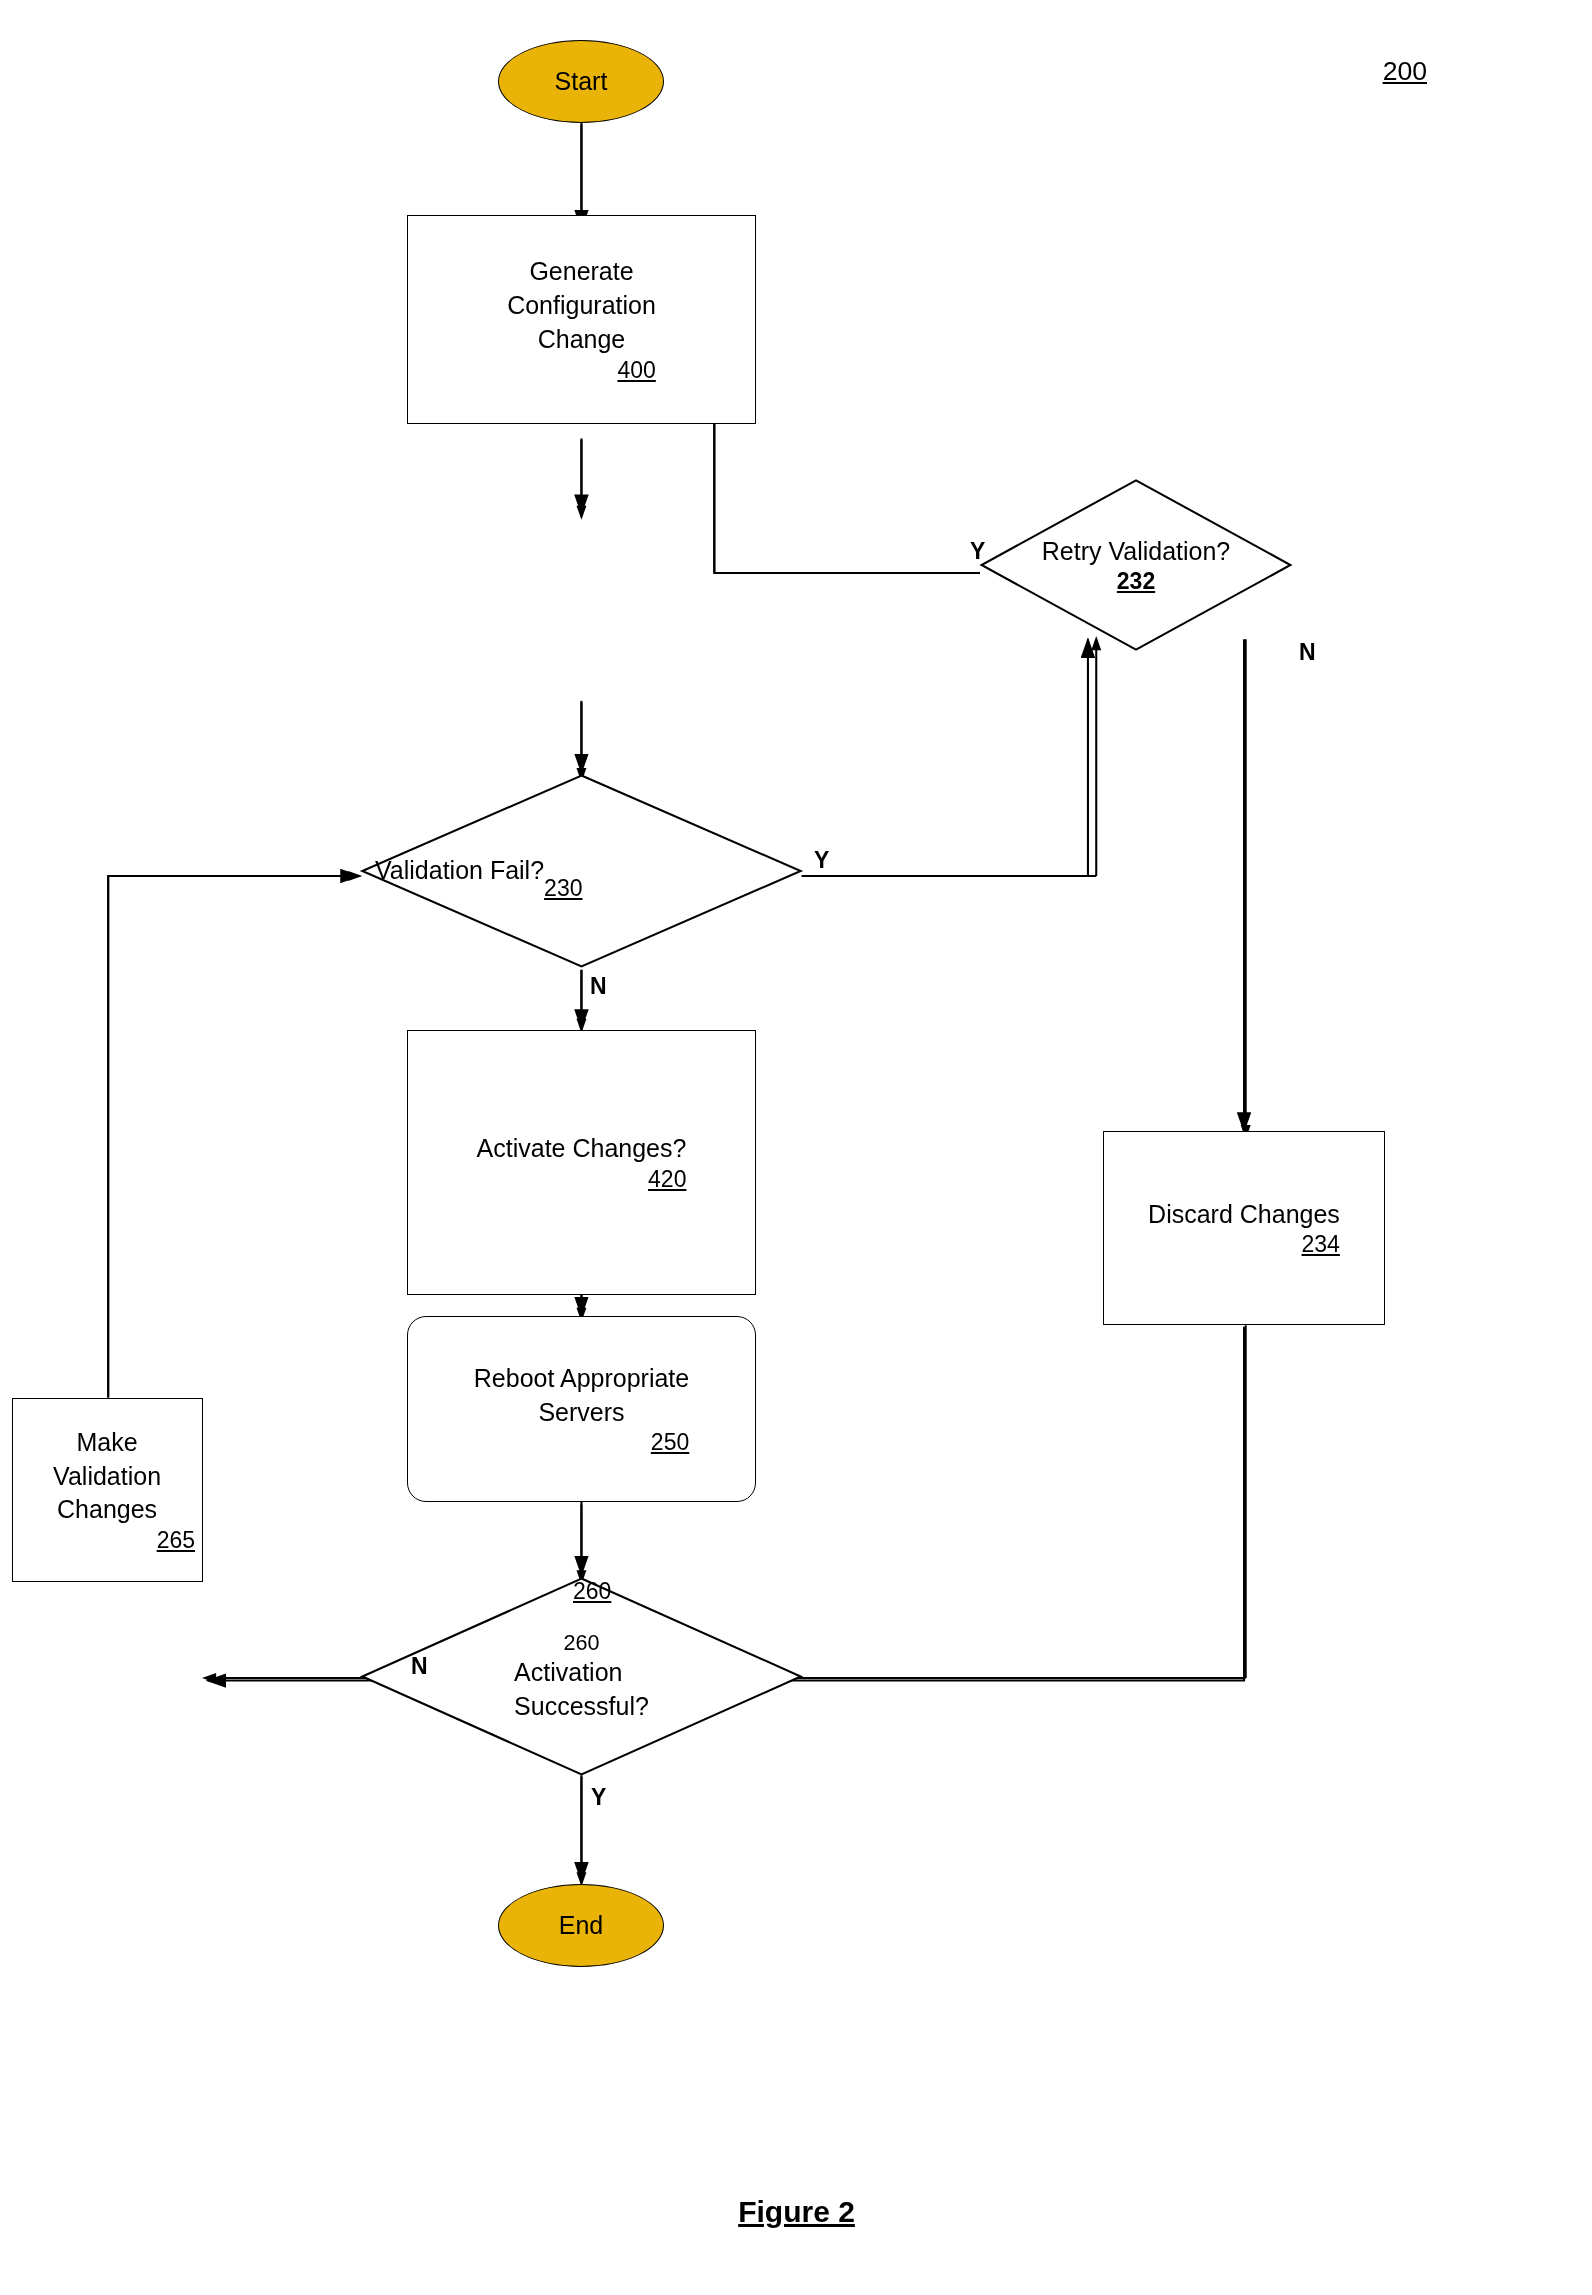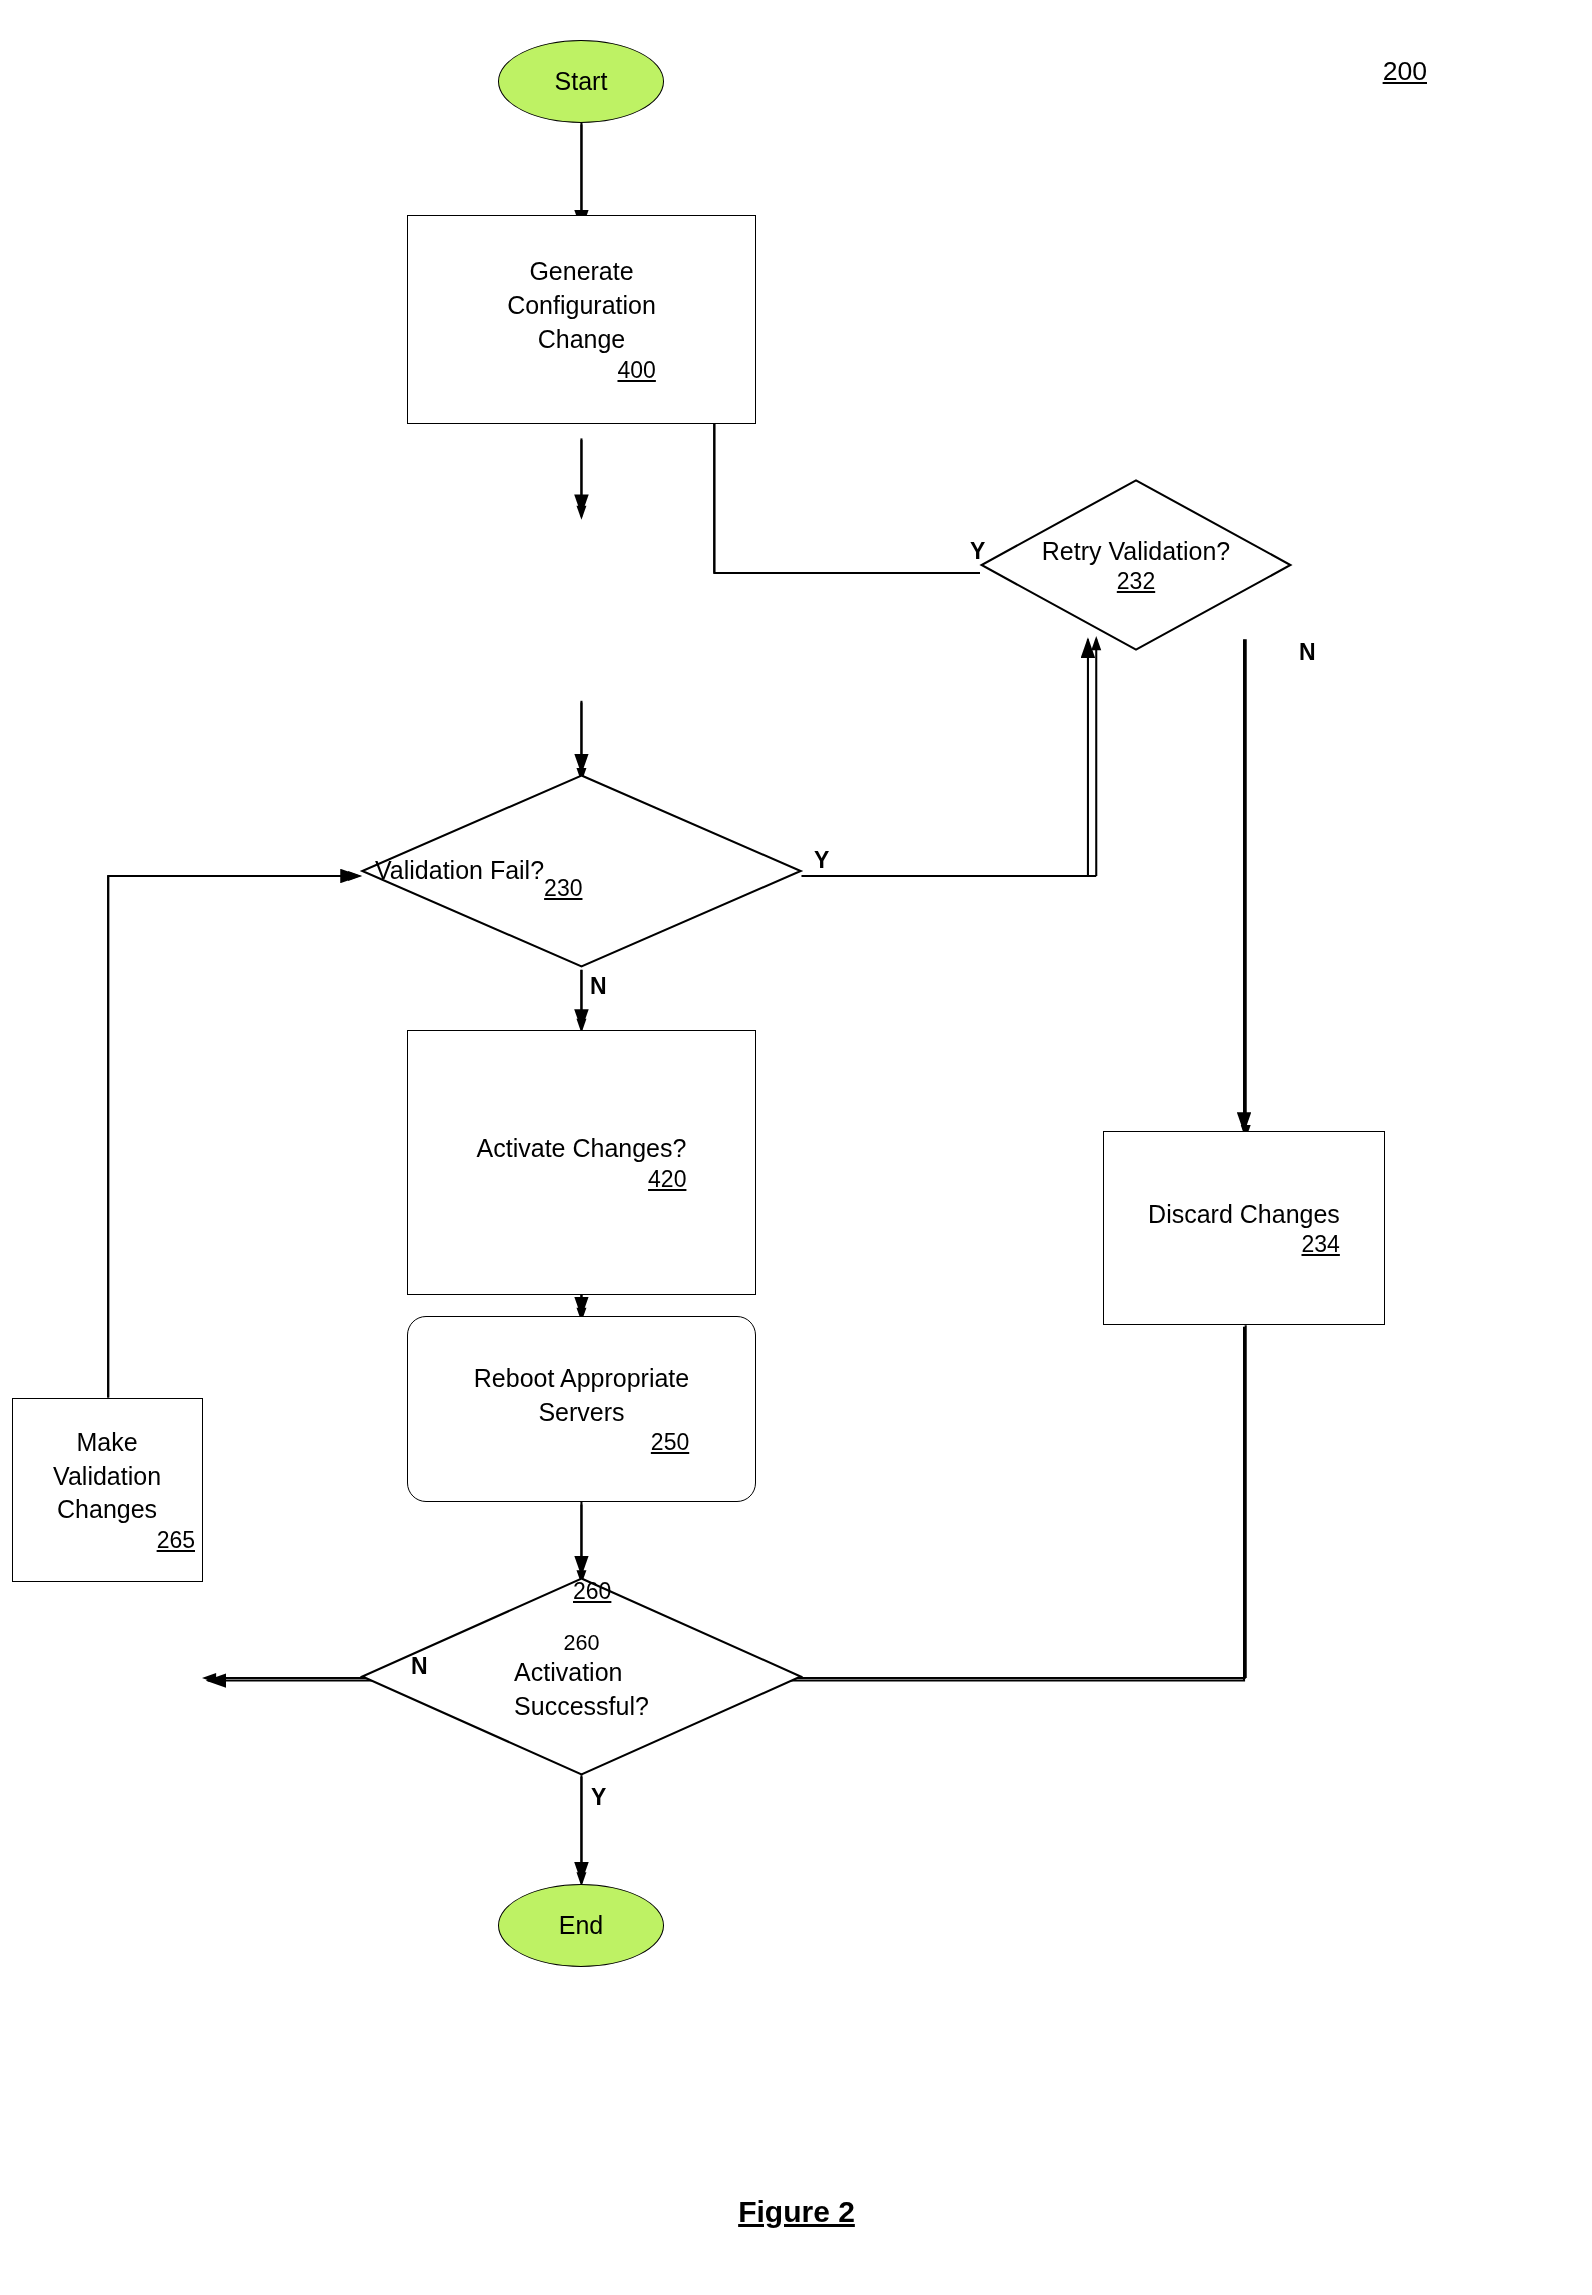--- a/index.html
+++ b/index.html
@@ -19,21 +19,21 @@
     .node {
       position: absolute;
       display: flex;
       align-items: center;
       justify-content: center;
       text-align: center;
     }
     .oval {
       border: 1.7px solid #000;
       border-radius: 50%;
-      background: #bef264;
+      background: #eab308;
     }
     .rect {
       border: 1.7px solid #000;
       background: #fff;
     }
     .node-label {
       font-size: 25px;
       line-height: 1.35;
     }
     .ref-num {
@@ -182,21 +182,21 @@
       <span class="ref-num" style="text-align:center;margin-top:35px;">230</span>
     </div>
   </div>
 
   <div style="position:absolute; left:978px; top:477px; width:316px; height:176px;">
     <svg viewBox="0 0 380 212" width="316" height="176" style="position:absolute;top:0;left:0;">
       <polygon points="190,4 376,106 190,208 4,106" fill="#fff" stroke="#000" stroke-width="2.5"></polygon>
     </svg>
     <div style="position:absolute;top:0;left:0;width:100%;height:100%;display:flex;align-items:center;justify-content:center;flex-direction:column;">
       <span class="node-label">Retry Validation?</span>
-      <span class="ref-num" style="text-align:center;">232</span>
+      <span class="ref-num" style="text-align:center;font-weight:bold;">232</span>
     </div>
   </div>
 
   <div class="node rect" style="width:282px; height:194px; left:1103px; top:1131px;">
     <div>
       <span class="node-label">Discard Changes</span>
       <span class="ref-num">234</span>
     </div>
   </div>
 

